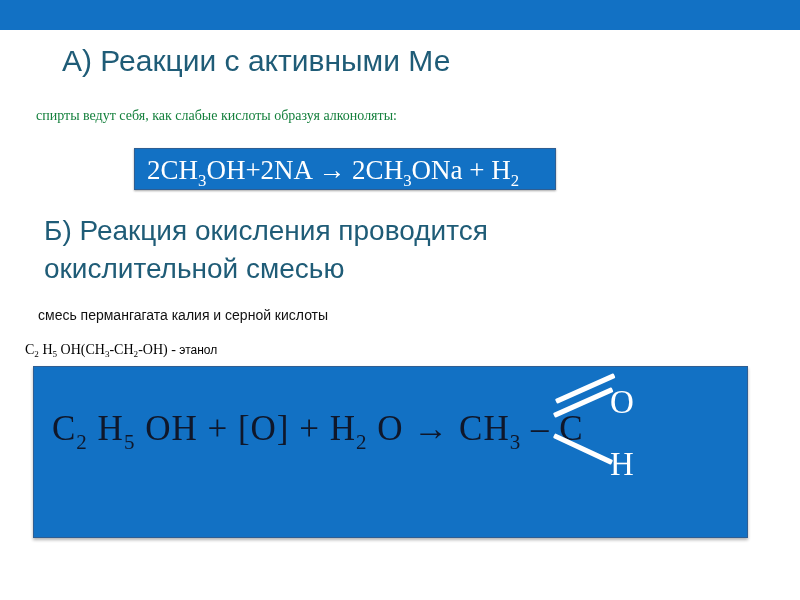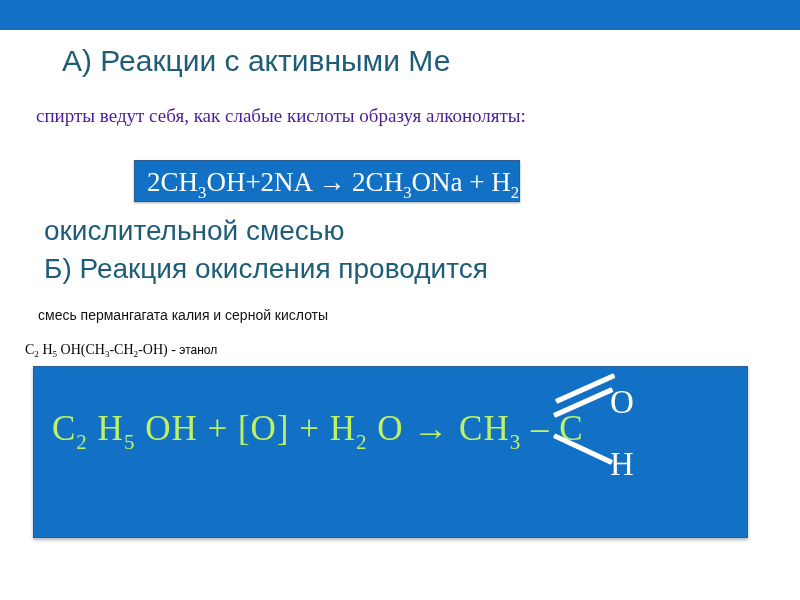--- a/index.html
+++ b/index.html
@@ -46,32 +46,32 @@
     white-space: nowrap;
   }
 
   
   .caption-a {
     position: absolute;
     left: 36px;
     top: 104px;
     width: 720px;
     font-family: "Liberation Serif", serif;
-    font-size: 19px;
+    font-size: 14px;
     line-height: 24px;
-    color: #4c1d95;
+    color: #15803d;
     white-space: nowrap;
   }
 
   
   .eq-box-1 {
     position: absolute;
     left: 134px;
-    top: 160px;
-    width: 386px;
+    top: 148px;
+    width: 422px;
     height: 42px;
     background: #1271C4;
     border: 1px solid #2F5E92;
     box-shadow: 0 1px 2px rgba(0,0,0,0.35);
     box-sizing: border-box;
   }
   .eq-box-1 .eq-text {
     position: absolute;
     left: 12px;
     top: 1px;
@@ -149,21 +149,21 @@
     box-shadow: 0 2px 3px rgba(0,0,0,0.30);
     box-sizing: border-box;
   }
   .eq-box-2 .eq-main {
     position: absolute;
     left: 18px;
     top: 38px;
     font-family: "Liberation Serif", serif;
     font-size: 35px;
     line-height: 48px;
-    color: #bef264;
+    color: #0f172a;
     white-space: nowrap;
     letter-spacing: 1px;
     text-align: center;
   }
   .eq-box-2 .eq-main sub {
     font-size: 0.6em;
     vertical-align: -0.45em;
     line-height: 0;
   }
 
@@ -230,22 +230,22 @@
 
   <div class="heading-a">А) Реакции с активными Ме</div>
 
   <div class="caption-a">спирты ведут себя, как слабые кислоты образуя алконоляты:</div>
 
   <div class="eq-box-1">
     <div class="eq-text"><span>2CH</span><sub>3</sub><span>OH+2NA → 2CH</span><sub>3</sub><span>ONa + H</span><sub>2</sub></div>
   </div>
 
   <div class="heading-b">
+    <span class="hb-line">Б) Реакция окисления проводится</span>
     <span class="hb-line">окислительной смесью</span>
-    <span class="hb-line">Б) Реакция окисления проводится</span>
   </div>
 
   <div class="caption-b">смесь пермангагата калия и серной кислоты</div>
 
   <div class="formula-small"><span>C</span><sub>2</sub><span> H</span><sub>5</sub><span> OH(CH</span><sub>3</sub><span>-CH</span><sub>2</sub><span>-OH) - </span><span class="annot">этанол</span></div>
 
   <div class="eq-box-2">
 
     <div class="eq-main"><span>C</span><sub>2</sub><span> H</span><sub>5</sub><span> OH + [O] + H</span><sub>2</sub><span> O → CH</span><sub>3</sub><span> – C</span></div>
 

